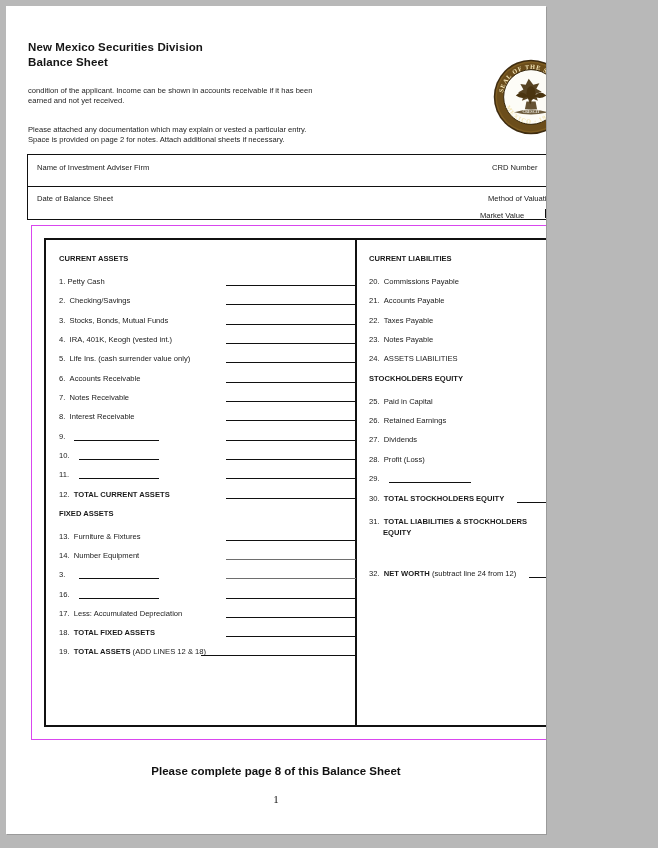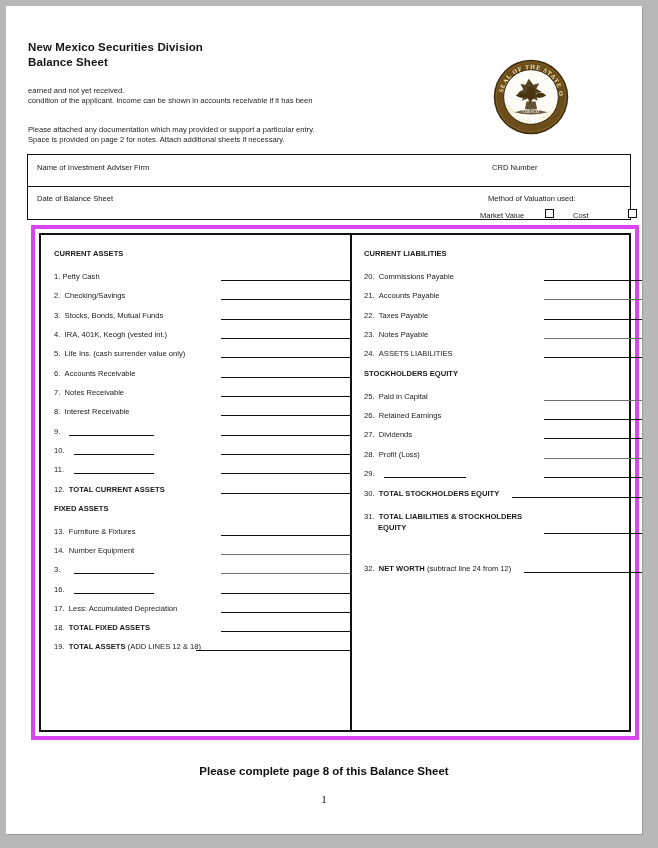--- a/index.html
+++ b/index.html
@@ -11,21 +11,21 @@
     width: 658px;
     height: 848px;
     overflow: hidden;
     font-family: "Liberation Sans", sans-serif;
   }
 
   #page {
     position: absolute;
     left: 6px;
     top: 6px;
-    width: 636px;
+    width: 540px;
     height: 828px;
     background: #ffffff;
     box-shadow: 1px 1px 0 #9a9a9a;
     overflow: hidden;
   }
 
   
   .hdr-title {
     position: absolute;
     left: 22px;
@@ -100,23 +100,23 @@
   #chk-market { left: 517px; top: 54px; }
   #chk-cost   { left: 600px; top: 54px; }
 
   
   #mainbox {
     position: absolute;
     left: 25px;
     top: 219px;
     width: 608px;
     height: 515px;
-    border: 4px solid #d946ef;
+    border: 1px solid #d946ef;
     box-sizing: border-box;
-    padding: 4px;
+    padding: 12px;
   }
   #mainbox-inner {
     position: relative;
     width: 100%;
     height: 100%;
     border: 2px solid #111;
     box-sizing: border-box;
   }
   #col-divider {
     position: absolute;
@@ -199,26 +199,26 @@
 <body>
 
 <div id="page">
 
   <div class="hdr-title">
     <div>New Mexico Securities Division</div>
     <div>Balance Sheet</div>
   </div>
 
   <div class="hdr-para" id="para1">
+    <div>condition of the applicant.  Income can be shown in accounts receivable if it has been</div>
     <div>earned and not yet received.</div>
-    <div>condition of the applicant.  Income can be shown in accounts receivable if it has been</div>
   </div>
 
   <div class="hdr-para" id="para2">
-    <div>Please attached any documentation which may provided or support a particular entry.</div>
+    <div>Please attached any documentation which may explain or vested a particular entry.</div>
     <div>Space is provided on page 2 for notes.  Attach additional sheets if necessary.</div>
   </div>
 
   <svg id="seal" viewBox="0 0 100 100">
     <defs>
       <path id="sealTopArc" d="M 13,50 A 37,37 0 0 1 87,50"></path>
       <path id="sealBotArc" d="M 15,50 A 35,35 0 0 0 85,50"></path>
     </defs>
     <circle cx="50" cy="50" r="49" fill="#3d2b10"></circle>
     <circle cx="50" cy="50" r="47" fill="#7d5c22"></circle>

